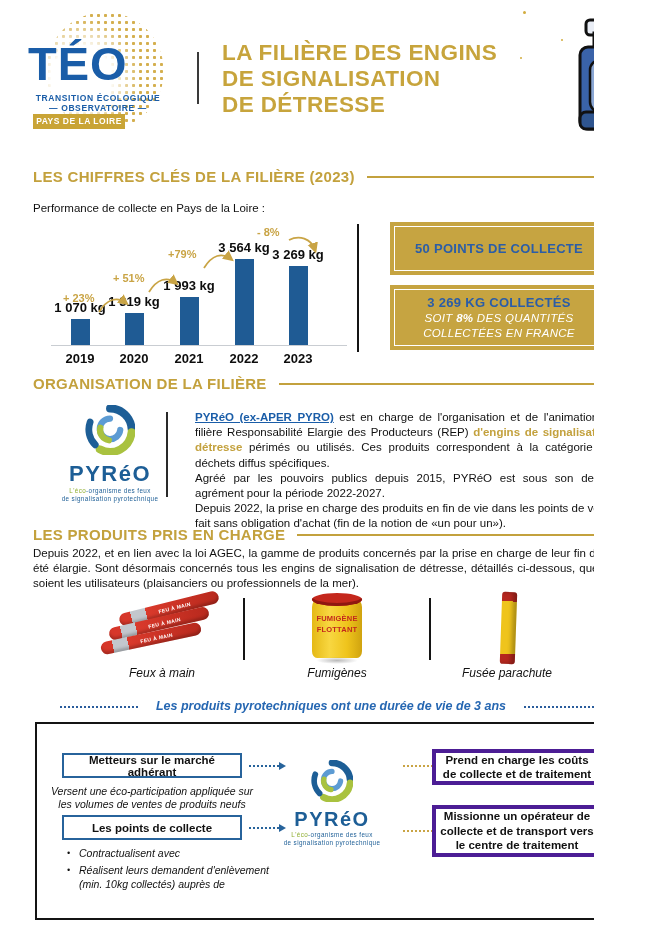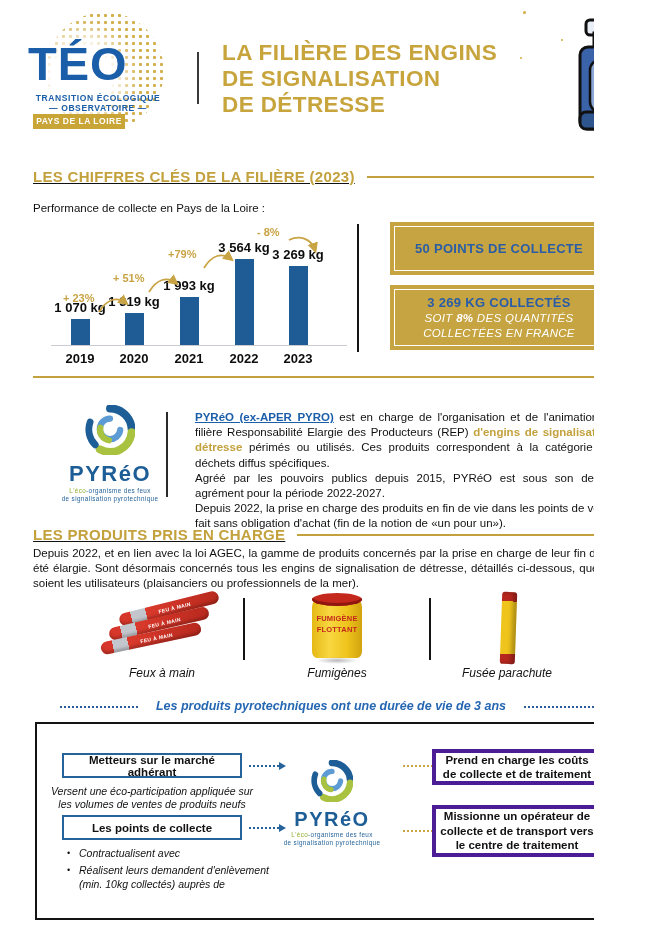--- a/index.html
+++ b/index.html
@@ -18,21 +18,21 @@
            font-size:8.5px;font-weight:bold;letter-spacing:.6px;z-index:2;}
   .teo-sub2{top:103px;}
   .teo-region{position:absolute;left:33px;top:114px;width:92px;height:15px;background:#C9A436;color:#fff;
               font-size:8.5px;font-weight:bold;text-align:center;line-height:15px;letter-spacing:.5px;z-index:2;}
   .header-divider{position:absolute;left:197px;top:52px;width:1.5px;height:52px;background:#3a3a3a;}
   .main-title{position:absolute;left:222px;top:40px;margin:0;color:#C7A43C;font-size:22.5px;
               font-weight:bold;line-height:26px;letter-spacing:.4px;}
   .gold-dot{position:absolute;border-radius:50%;background:#D2AC3E;}
 
   
-  .section-heading{position:absolute;left:33px;width:596px;display:flex;align-items:center;gap:12px;text-decoration:underline;}
+  .section-heading{position:absolute;left:33px;width:596px;display:flex;align-items:center;gap:12px;}
   .sh-text{color:#C3A13D;font-weight:bold;font-size:15px;letter-spacing:.3px;white-space:nowrap;}
   .sh-rule{flex:1;height:2px;background:#C3A13D;margin-top:1px;}
 
   .subtitle{position:absolute;left:33px;top:202px;font-size:11.5px;color:#111;}
 
   
   .chart{position:absolute;left:35px;top:220px;width:330px;height:150px;}
   .ch-bar{position:absolute;}
   .ch-val{position:absolute;width:84px;text-align:center;font-weight:bold;font-size:13px;color:#0d0d0d;white-space:nowrap;}
   .ch-year{position:absolute;width:60px;text-align:center;font-weight:bold;font-size:13px;color:#0d0d0d;}
@@ -210,20 +210,21 @@
   </div>
 
   <div class="gold-box" style="top:285px;height:65px;">
     <div class="gold-box-inner">
       <div class="gb-line1">3 269 KG COLLECTÉS</div>
       <div class="gb-line2"><span>SOIT </span><b>8%</b><span> DES QUANTITÉS</span><br><span>COLLECTÉES EN FRANCE</span></div>
     </div>
   </div>
 
   <div class="section-heading" style="top:375px;">
+    <span class="sh-text">ORGANISATION DE LA FILIÈRE</span>
     <span class="sh-rule"></span>
   </div>
 
   <div class="pyreo-block">
     <svg width="50" height="50" viewBox="0 0 44 44">
       <path d="M22 3 A19 19 0 0 1 41 21" fill="none" stroke="#1D5E96" stroke-width="7" stroke-linecap="round"></path>
       <path d="M41 24 A19 19 0 0 1 13 39" fill="none" stroke="#A9C23F" stroke-width="7" stroke-linecap="round"></path>
       <path d="M9 35 A19 19 0 0 1 4.5 15" fill="none" stroke="#1D5E96" stroke-width="6" stroke-linecap="round"></path>
       <path d="M22 12 A9 9 0 1 0 31 22" fill="none" stroke="#5C9BD3" stroke-width="5.5" stroke-linecap="round"></path>
       <path d="M21 31 A9 9 0 0 1 13.5 20" fill="none" stroke="#A9C23F" stroke-width="5.5" stroke-linecap="round"></path>

